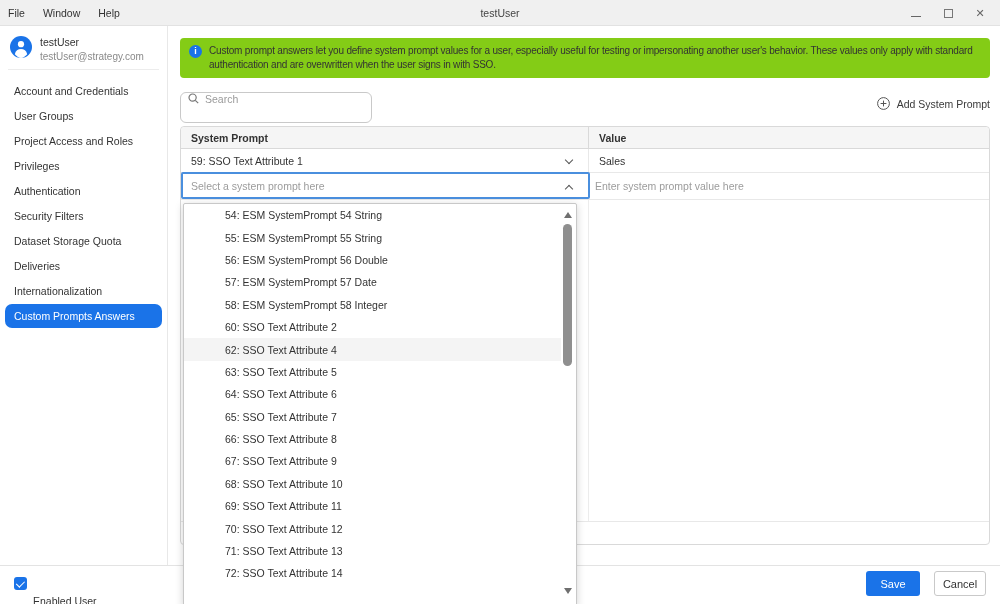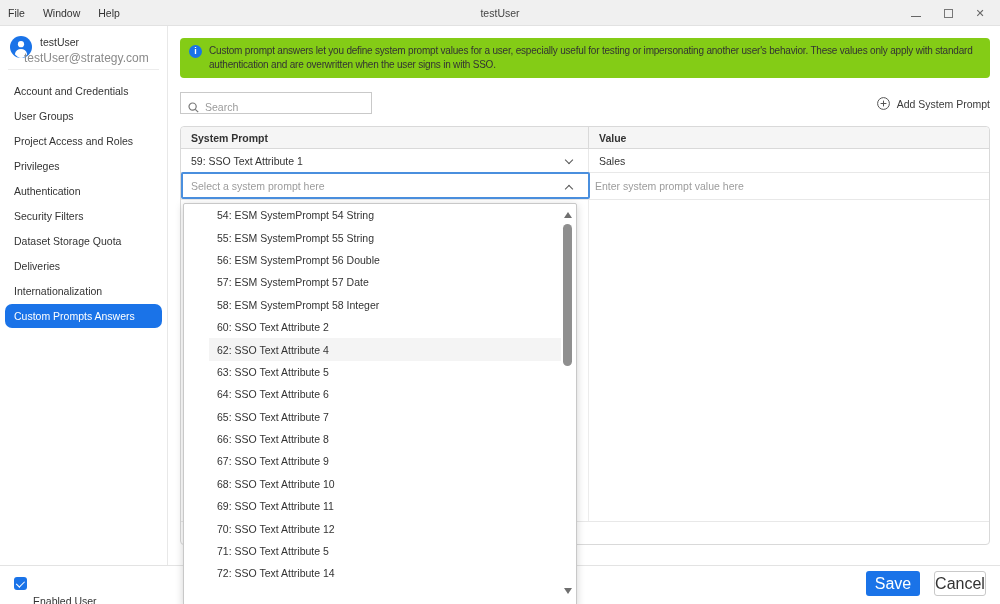--- a/index.html
+++ b/index.html
@@ -28,21 +28,21 @@
   .wc-close { font-size:11px; color:#666; }
 
   
   .sidebar {
     position:absolute; left:0; top:26px; width:168px; height:539px;
     background:#fff; border-right:1px solid #e8e8e8;
   }
   .user-block { position:relative; height:43px; }
   .avatar { position:absolute; left:10px; top:10px; width:22px; height:22px; }
   .user-name { position:absolute; left:40px; top:10px; color:#333; }
-  .user-email { position:absolute; left:24px; top:25px; font-size:12px; color:#8a8a8a; }
+  .user-email { position:absolute; left:40px; top:25px; font-size:10px; color:#8a8a8a; }
   .sb-divider { margin:0 8px; border-top:1px solid #ececec; }
   .nav { padding-top:8px; }
   .nav-item {
     height:24px; margin:1px 5px; border-radius:7px; display:flex; align-items:center;
     padding-left:9px; color:#333; cursor:pointer;
   }
   .nav-item.selected { background:#1A73E8; color:#fff; }
 
   
   .main { position:absolute; left:168px; top:26px; width:832px; height:539px; background:#fff; }
@@ -56,23 +56,23 @@
     flex:0 0 13px; width:13px; height:13px; border-radius:50%;
     background:#1A73E8; position:relative; margin-top:1px;
   }
   .info-icon::after {
     content:"i"; position:absolute; left:0; top:0; width:13px; height:13px;
     color:#fff; font-size:9px; font-weight:bold; line-height:13px; text-align:center;
   }
   .banner-text { font-size:10px; line-height:14px; color:#333; letter-spacing:-0.2px; width:775px; }
 
   .search {
-    position:absolute; left:12px; top:66px; width:192px; height:22px;
-    border:1px solid #c9c9c9; border-radius:0; background:#fff;
-    display:flex; align-items:flex-end; padding-left:7px; gap:6px;
+    position:absolute; left:12px; top:66px; width:192px; height:31px;
+    border:1px solid #c9c9c9; border-radius:6px; background:#fff;
+    display:flex; align-items:flex-start; padding-left:7px; gap:6px;
   }
   .search input { border:0; outline:0; flex:1; font:10.5px "Liberation Sans", sans-serif; color:#333; background:transparent; }
   .search input::placeholder { color:#9a9a9a; }
 
   .add-btn {
     position:absolute; right:10px; top:70px; height:15px;
     display:flex; align-items:center; gap:7px; color:#3a3a3a; cursor:pointer;
   }
 
   
@@ -109,21 +109,21 @@
   .t-body-empty .c1 { width:408px; border-right:1px solid #ececec; }
   .t-strip { height:24px; border-top:1px solid #e8e8e8; }
 
   
   .dropdown {
     position:absolute; left:183px; top:203px; width:394px; height:404px;
     background:#fff; border:1px solid #c8c8c8; border-radius:2px;
     box-shadow:0 2px 8px rgba(0,0,0,0.18); z-index:10; overflow:hidden;
   }
   .dd-list { position:absolute; left:0; top:0; right:15px; }
-  .dd-item { height:22.4px; display:flex; align-items:center; padding-left:8px; color:#333; cursor:pointer;margin-left:25px; }
+  .dd-item { height:22.4px; display:flex; align-items:center; padding-left:41px; color:#333; cursor:pointer; }
   .dd-item.highlighted { background:#f4f4f4; }
   .dd-scrollbar { position:absolute; right:1px; top:1px; width:14px; height:399px; background:#fff; }
   .sb-up, .sb-down { position:absolute; left:3px; width:0; height:0; border-left:4px solid transparent; border-right:4px solid transparent; cursor:pointer; }
   .sb-up { top:7px; border-bottom:6px solid #6f6f6f; }
   .sb-down { top:383px; border-top:6px solid #6f6f6f; }
   .sb-thumb { position:absolute; left:2px; top:19px; width:9px; height:142px; background:#8f8f8f; border-radius:4.5px; cursor:pointer; }
 
   
   .footer {
     position:absolute; left:0; top:565px; width:1000px; height:39px;
@@ -131,21 +131,21 @@
   }
   .checkbox {
     position:absolute; left:14px; top:11px; width:13px; height:13px;
     background:#1A73E8; border-radius:3px; cursor:pointer;
   }
   .checkbox::after {
     content:""; position:absolute; left:4px; top:1.5px; width:3.5px; height:7px;
     border:solid #fff; border-width:0 1.5px 1.5px 0; transform:rotate(45deg);
   }
   .cb-label { position:absolute; left:33px; top:29px; color:#333; }
-  .btn { position:absolute; top:5px; height:25px; border-radius:3px; display:flex; align-items:center; justify-content:center; cursor:pointer; font-size:16px; }
+  .btn { position:absolute; top:5px; height:25px; border-radius:3px; display:flex; align-items:center; justify-content:center; cursor:pointer; font-size:11px; }
   .btn-save { right:80px; width:54px; background:#1A73E8; color:#fff; }
   .btn-cancel { right:14px; width:52px; background:#fff; border:1px solid #c9c9c9; color:#333; }
 
   svg { display:block; }
 </style>
 </head>
 <body>
 
 <div class="window">
 
@@ -268,21 +268,21 @@
         <div class="dd-item">60: SSO Text Attribute 2</div>
         <div class="dd-item highlighted">62: SSO Text Attribute 4</div>
         <div class="dd-item">63: SSO Text Attribute 5</div>
         <div class="dd-item">64: SSO Text Attribute 6</div>
         <div class="dd-item">65: SSO Text Attribute 7</div>
         <div class="dd-item">66: SSO Text Attribute 8</div>
         <div class="dd-item">67: SSO Text Attribute 9</div>
         <div class="dd-item">68: SSO Text Attribute 10</div>
         <div class="dd-item">69: SSO Text Attribute 11</div>
         <div class="dd-item">70: SSO Text Attribute 12</div>
-        <div class="dd-item">71: SSO Text Attribute 5</div>
+        <div class="dd-item">71: SSO Text Attribute 13</div>
         <div class="dd-item">72: SSO Text Attribute 14</div>
       </div>
     <div class="dd-scrollbar">
       <span class="sb-up"></span>
       <span class="sb-thumb"></span>
       <span class="sb-down"></span>
     </div>
   </div>
 
   <div class="footer">

